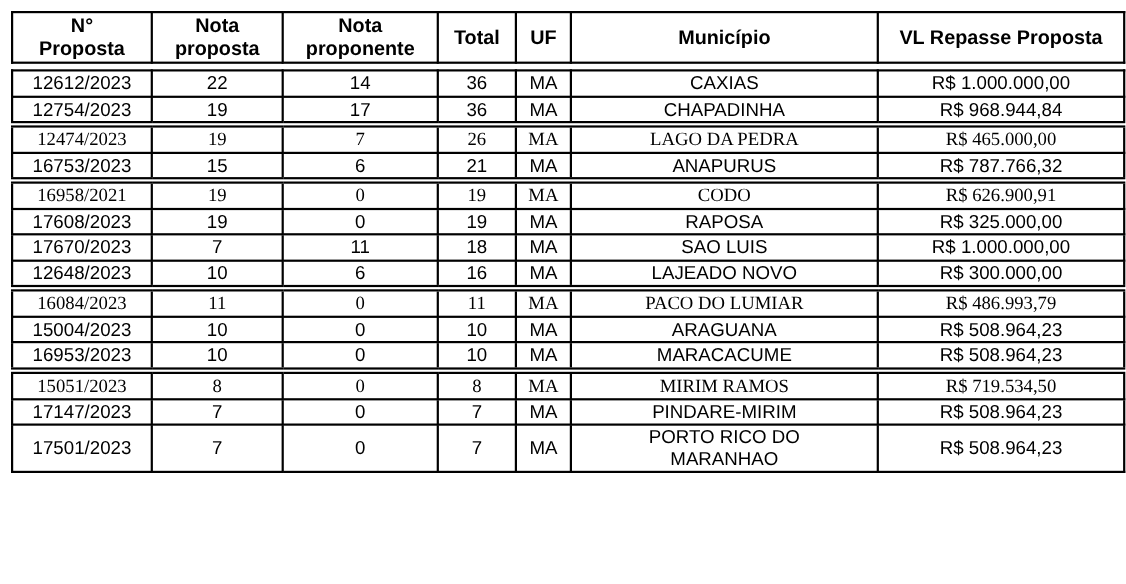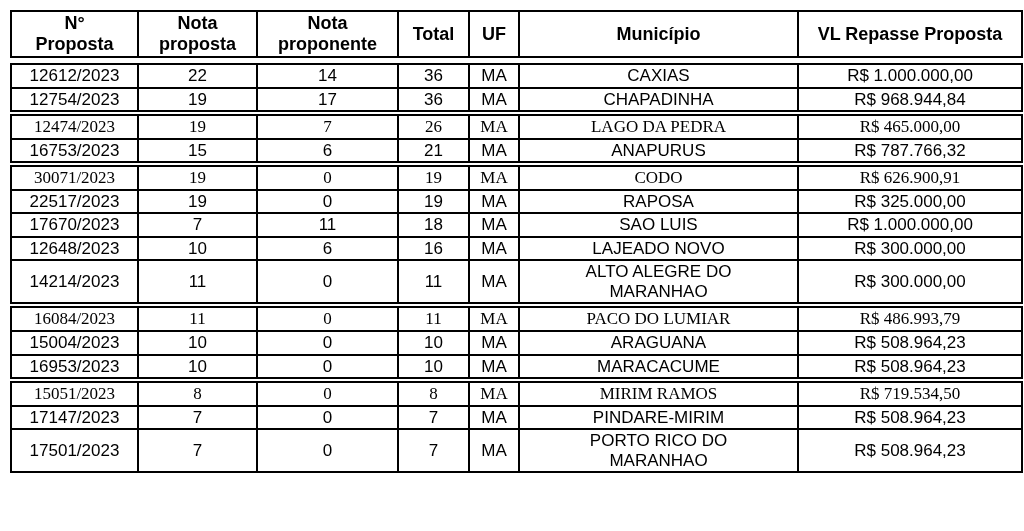--- a/index.html
+++ b/index.html
@@ -130,30 +130,30 @@
           <tr>
             <td>16753/2023</td>
             <td>15</td>
             <td>6</td>
             <td>21</td>
             <td>MA</td>
             <td>ANAPURUS</td>
             <td>R$ 787.766,32</td>
           </tr>
           <tr class="group-start">
-            <td>30071/2023</td>
+            <td>16958/2021</td>
             <td>19</td>
             <td>0</td>
             <td>19</td>
             <td>MA</td>
             <td>CODO</td>
             <td>R$ 626.900,91</td>
           </tr>
           <tr>
-            <td>22517/2023</td>
+            <td>17608/2023</td>
             <td>19</td>
             <td>0</td>
             <td>19</td>
             <td>MA</td>
             <td>RAPOSA</td>
             <td>R$ 325.000,00</td>
           </tr>
           <tr>
             <td>17670/2023</td>
             <td>7</td>
@@ -165,30 +165,20 @@
           </tr>
           <tr>
             <td>12648/2023</td>
             <td>10</td>
             <td>6</td>
             <td>16</td>
             <td>MA</td>
             <td>LAJEADO NOVO</td>
             <td>R$ 300.000,00</td>
           </tr>
-          <tr>
-            <td>14214/2023</td>
-            <td>11</td>
-            <td>0</td>
-            <td>11</td>
-            <td>MA</td>
-            <td>ALTO ALEGRE DO
-MARANHAO</td>
-            <td>R$ 300.000,00</td>
-          </tr>
           <tr class="group-start">
             <td>16084/2023</td>
             <td>11</td>
             <td>0</td>
             <td>11</td>
             <td>MA</td>
             <td>PACO DO LUMIAR</td>
             <td>R$ 486.993,79</td>
           </tr>
           <tr>

